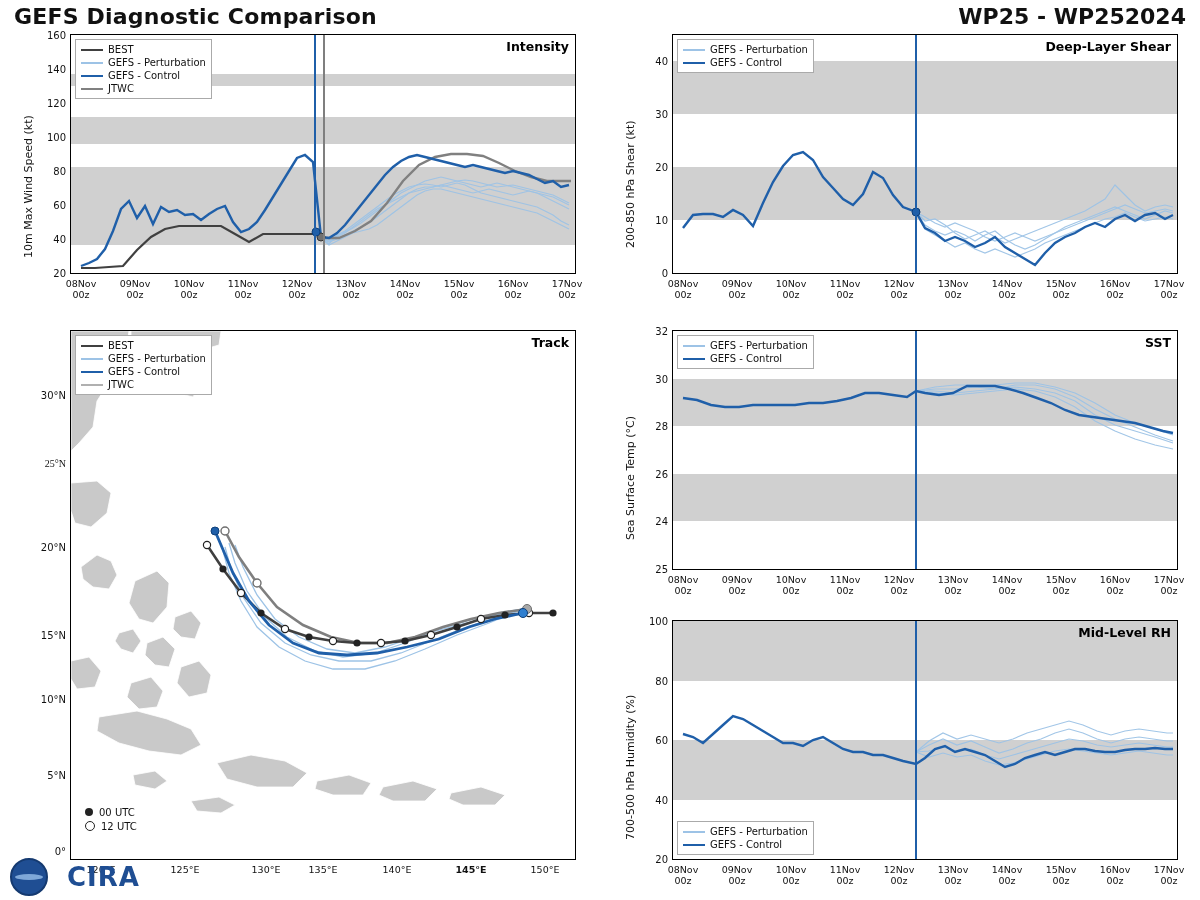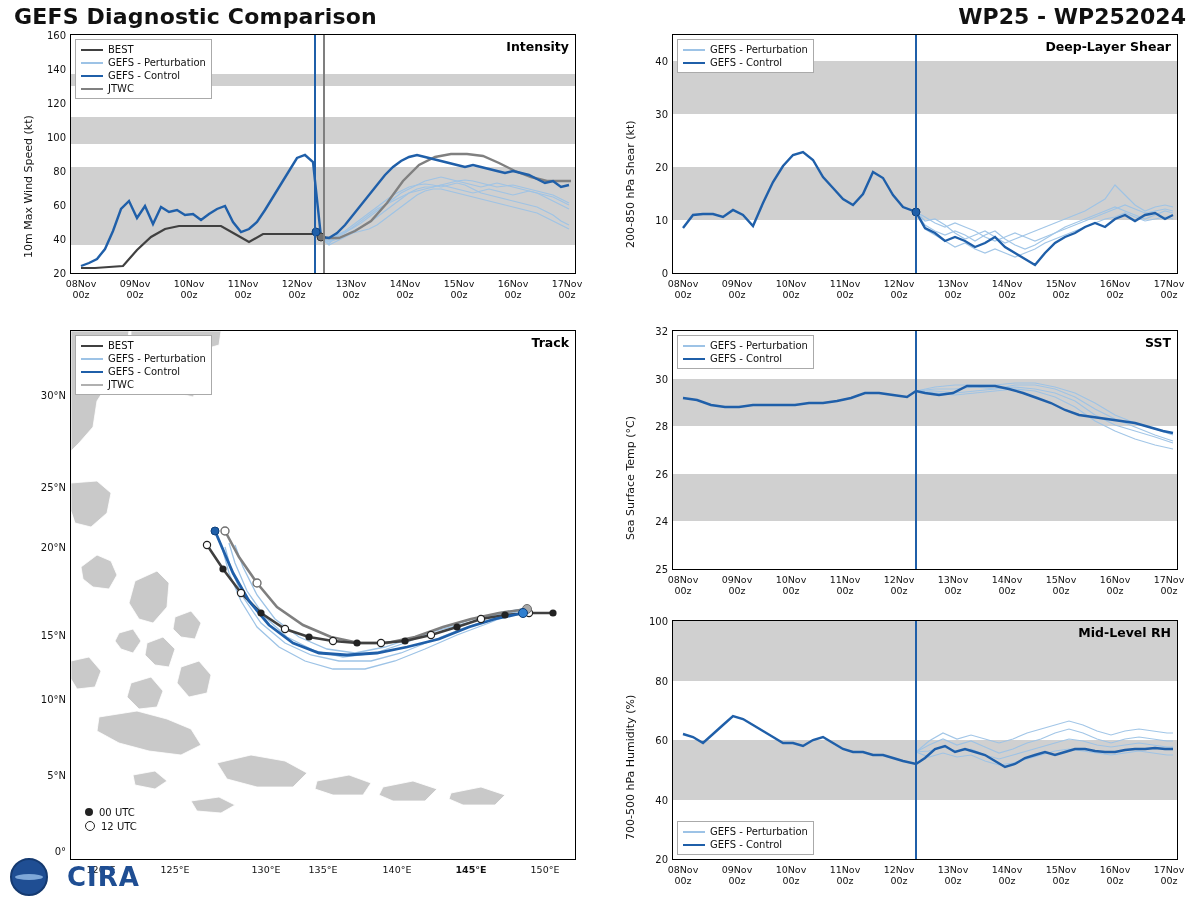--- a/index.html
+++ b/index.html
@@ -346,29 +346,29 @@
         <span class="dotf"></span>
         <span>00 UTC</span>
       </div>
     <div>
         <span class="doto"></span>
         <span>12 UTC</span>
       </div>
   </div>
 
   <div class="ytick" style="top:64px;">30°N</div>
-  <div class="ytick" style="top:156px;">25°N</div>
+  <div class="ytick" style="top:132px;font-family:Liberation Serif, serif;">25°N</div>
   <div class="ytick" style="top:216px;">20°N</div>
   <div class="ytick" style="top:304px;">15°N</div>
   <div class="ytick" style="top:368px;">10°N</div>
   <div class="ytick" style="top:444px;">5°N</div>
   <div class="ytick" style="top:520px;">0°</div>
 
   <div class="xtick" style="left:30px;">120°E</div>
-  <div class="xtick" style="left:104px;">125°E</div>
+  <div class="xtick" style="left:114px;">125°E</div>
   <div class="xtick" style="left:195px;text-align:right;">130°E</div>
   <div class="xtick" style="left:252px;">135°E</div>
   <div class="xtick" style="left:326px;">140°E</div>
   <div class="xtick" style="left:400px;font-weight:bold;">145°E</div>
   <div class="xtick" style="left:474px;">150°E</div>
 </div>
 
 <div class="cira">
   <div class="globe"></div>
   <div class="txt">CIRA</div>

